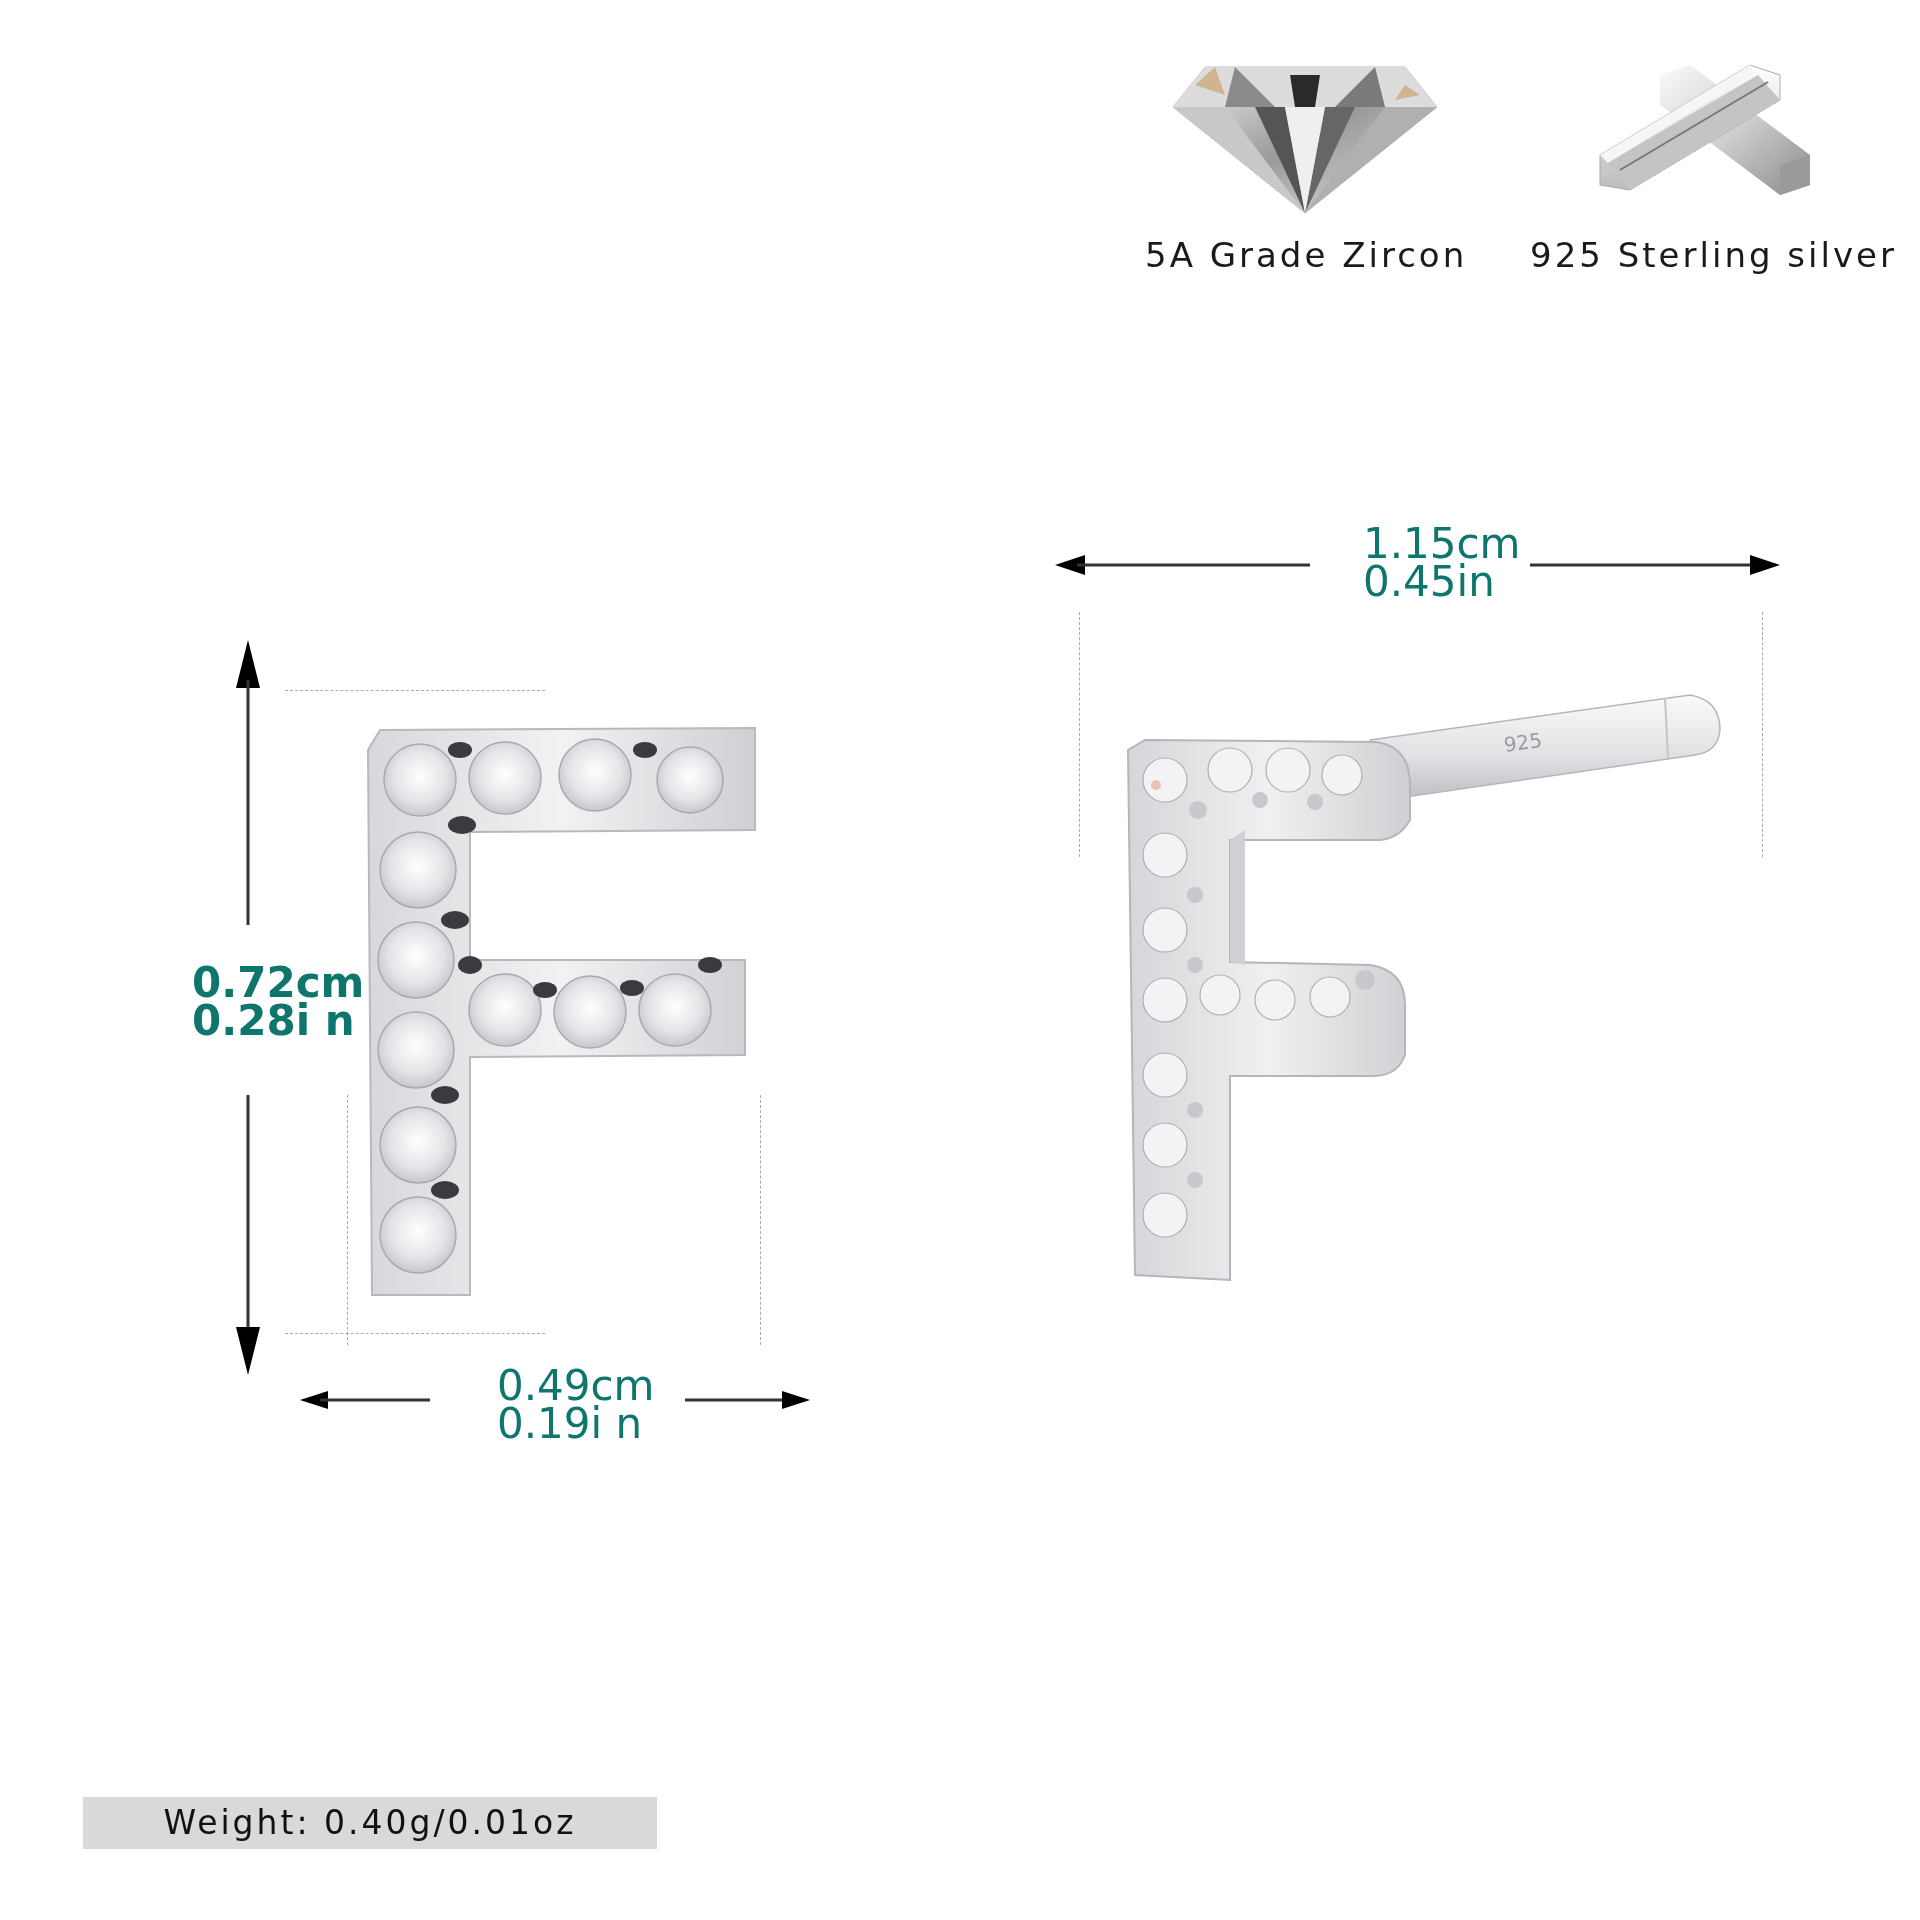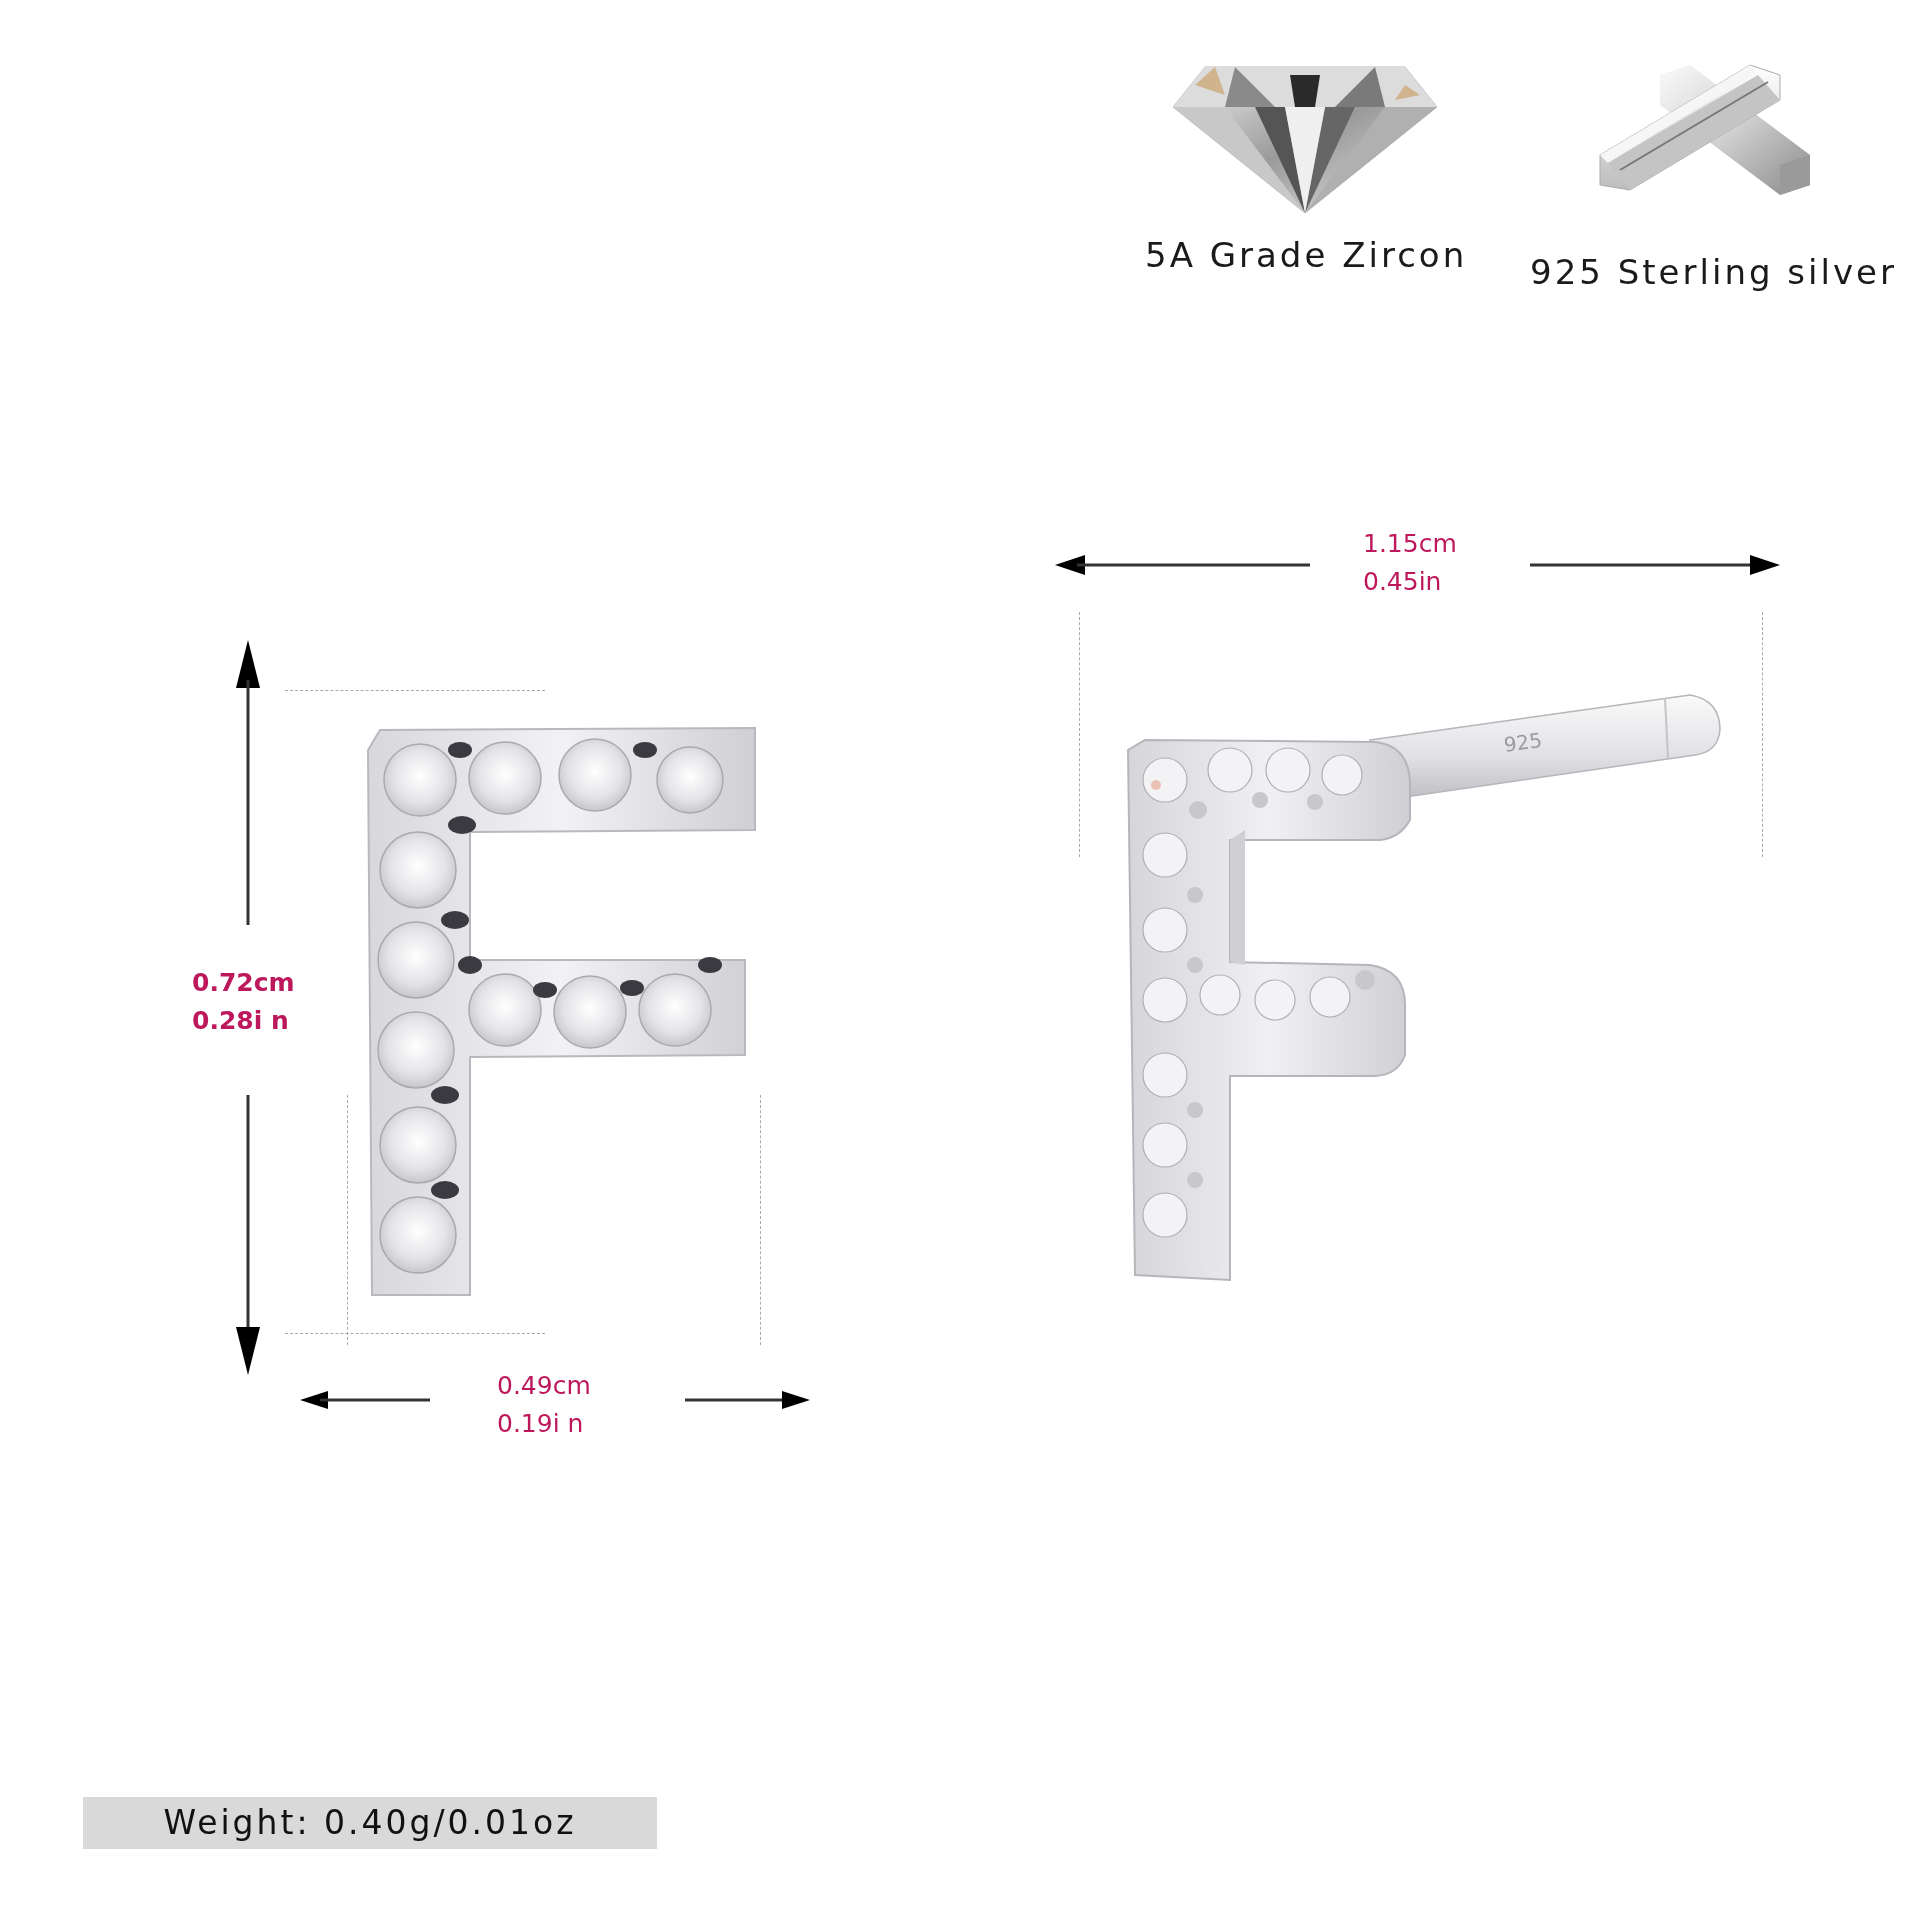--- a/index.html
+++ b/index.html
@@ -1,19 +1,19 @@
 <!DOCTYPE html>
 <html><head>
 <meta charset="utf-8">
 <style>
   html, body { margin:0; padding:0; }
   body { width:1920px; height:1920px; background:#ffffff; position:relative; overflow:hidden; font-family:"DejaVu Sans", sans-serif; color:#111; }
   .abs { position:absolute; }
   .feature-label { font-size:34px; letter-spacing:3px; color:#1a1a1a; white-space:nowrap; text-align:left; }
-  .dim-text { font-size:25px; line-height:38px; color:#be185d; white-space:nowrap; }
+  .dim-text { font-size:42px; line-height:38px; color:#0f766e; white-space:nowrap; }
   .dash-h { position:absolute; height:0; border-top:1.5px dashed #aaaaaa; }
   .dash-v { position:absolute; width:0; border-left:1.5px dashed #aaaaaa; }
   .weight-bar { position:absolute; left:83px; top:1797px; width:574px; height:52px; background:#d9d9d9; }
   .weight-text { position:absolute; left:0; top:0; width:100%; height:52px; line-height:52px; text-align:center; font-size:33px; letter-spacing:3px; color:#111;border-radius:21px; }
 </style>
 </head>
 <body>
 
 <div class="abs" style="left:1165px; top:45px; width:280px; height:230px;">
   <svg width="280" height="170" viewBox="0 0 280 170">
@@ -55,21 +55,21 @@
     </defs>
 
     <polygon points="80,30 110,20 230,110 230,140 200,150 80,60" fill="url(#sg1)"></polygon>
     <polygon points="200,120 230,110 230,140 200,150" fill="#9a9a9a"></polygon>
 
     <polygon points="20,110 170,20 200,30 200,55 50,145 20,140" fill="url(#sg2)" stroke="#aaa" stroke-width="1"></polygon>
     <polygon points="20,110 170,20 175,28 28,118" fill="#f6f6f6"></polygon>
     <polygon points="28,118 178,30 200,55 50,145" fill="#c4c4c4"></polygon>
     <line x1="40" y1="125" x2="188" y2="37" stroke="#777" stroke-width="2"></line>
   </svg>
-  <div class="feature-label abs" style="left:-30px; top:190px; width:360px;margin-top:17px;">925 Sterling silver</div>
+  <div class="feature-label abs" style="left:-30px; top:190px; width:360px;">925 Sterling silver</div>
 </div>
 
 <div class="abs" style="left:360px; top:720px; width:405px; height:580px;">
   <svg width="405" height="580" viewBox="0 0 405 580">
     <defs>
       <radialGradient id="stone" cx="0.5" cy="0.45" r="0.6">
         <stop offset="0" stop-color="#ffffff"></stop>
           <stop offset="0.6" stop-color="#e4e4e8"></stop>
           <stop offset="1" stop-color="#bfbfc4"></stop>
       </radialGradient>

